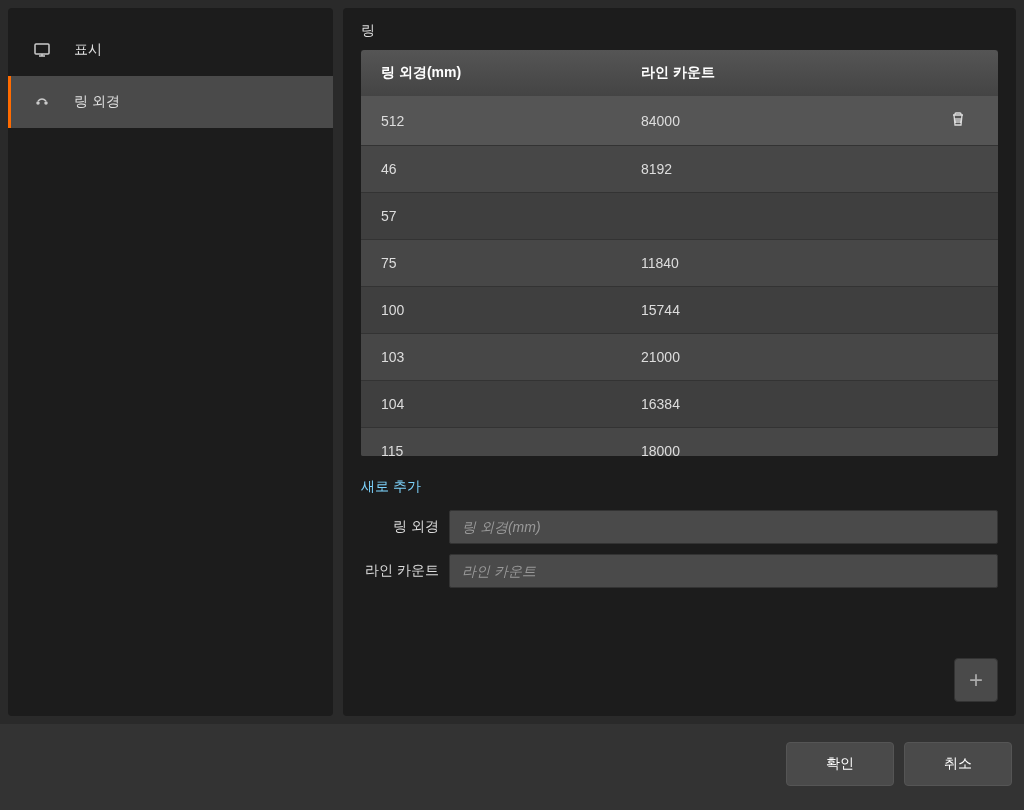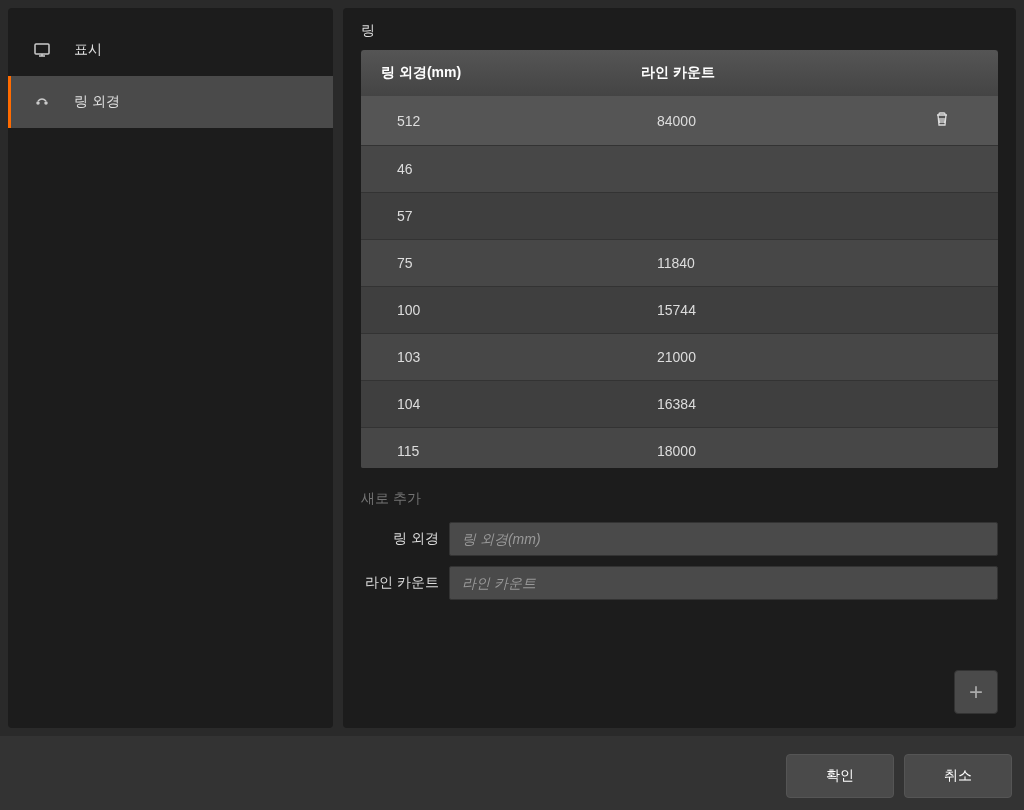--- a/index.html
+++ b/index.html
@@ -98,42 +98,42 @@
       background: #6a6a6a;
       border-radius: 2px;
     }
     .table-body::-webkit-scrollbar-button {
       height: 14px;
       background: #3a3a3a;
     }
     .table-row {
       display: flex;
       align-items: center;
-      padding: 15px 36px;
+      padding: 15px 20px;
       font-size: 14px;
       color: #ddd;
       border-bottom: 1px solid #333;
       background: #3f3f3f;
     }
     .table-row:nth-child(even) {
       background: #474747;
     }
     .table-row:first-child {
       background: #555;
     }
     .trash-icon {
       cursor: pointer;
       color: #ccc;
     }
     .add-section {
       margin-top: 22px;
     }
     .add-title {
       font-size: 14px;
-      color: #737373;
+      color: #7dd3fc;
       margin-bottom: 14px;
     }
     .form-row {
       display: flex;
       align-items: center;
       margin-bottom: 10px;
     }
     .form-label {
       width: 88px;
       text-align: right;
@@ -171,21 +171,21 @@
       font-size: 24px;
       display: flex;
       align-items: center;
       justify-content: center;
       cursor: pointer;
     }
     .footer {
       display: flex;
       justify-content: flex-end;
       gap: 10px;
-      padding: 18px 12px 12px;
+      padding: 18px 12px 24px;
       background: #333333;
     }
     .footer-button {
       min-width: 108px;
       padding: 12px 24px;
       background: #4a4a4a;
       border: 1px solid #555;
       color: #fff;
       font-size: 14px;
       border-radius: 4px;
@@ -235,20 +235,21 @@
           <div class="col-action">
             <span class="trash-icon">
               <svg width="16" height="16" viewBox="0 0 16 16" fill="none" stroke="#ddd" stroke-width="1.3">
                 <path d="M3 4h10M5 4V3a1 1 0 011-1h4a1 1 0 011 1v1M6 7v5M8 7v5M10 7v5M4 4l1 10h6l1-10"></path>
               </svg>
             </span>
           </div>
         </div>
         <div class="table-row">
           <div class="col-diameter">46</div>
+          <div class="col-count">8192</div>
           <div class="col-action"></div>
         </div>
         <div class="table-row">
           <div class="col-diameter">57</div>
           <div class="col-action"></div>
         </div>
         <div class="table-row">
           <div class="col-diameter">75</div>
           <div class="col-count">11840</div>
           <div class="col-action"></div>

